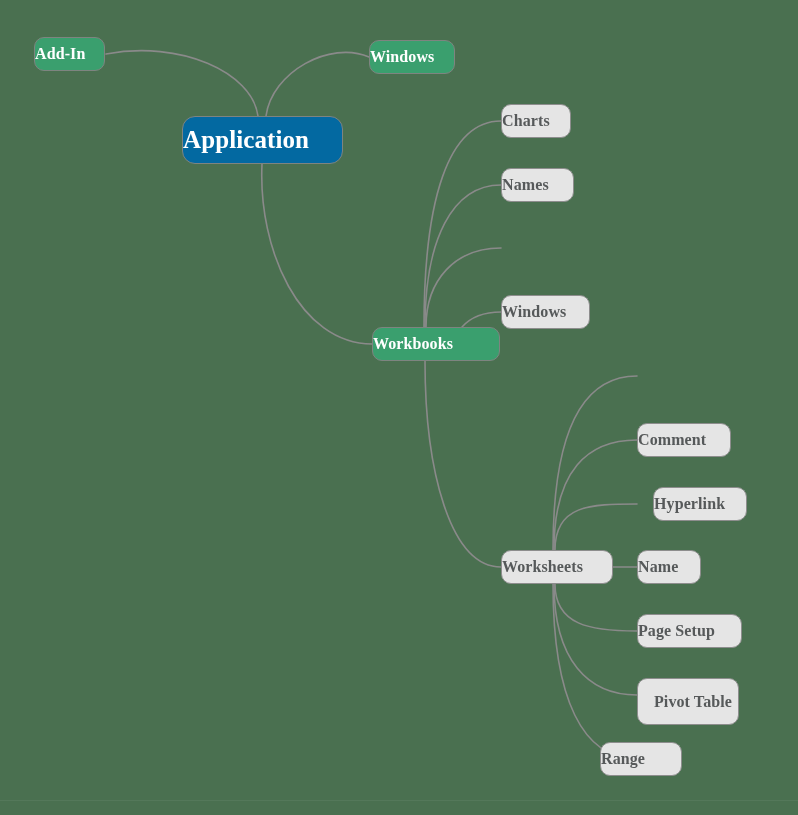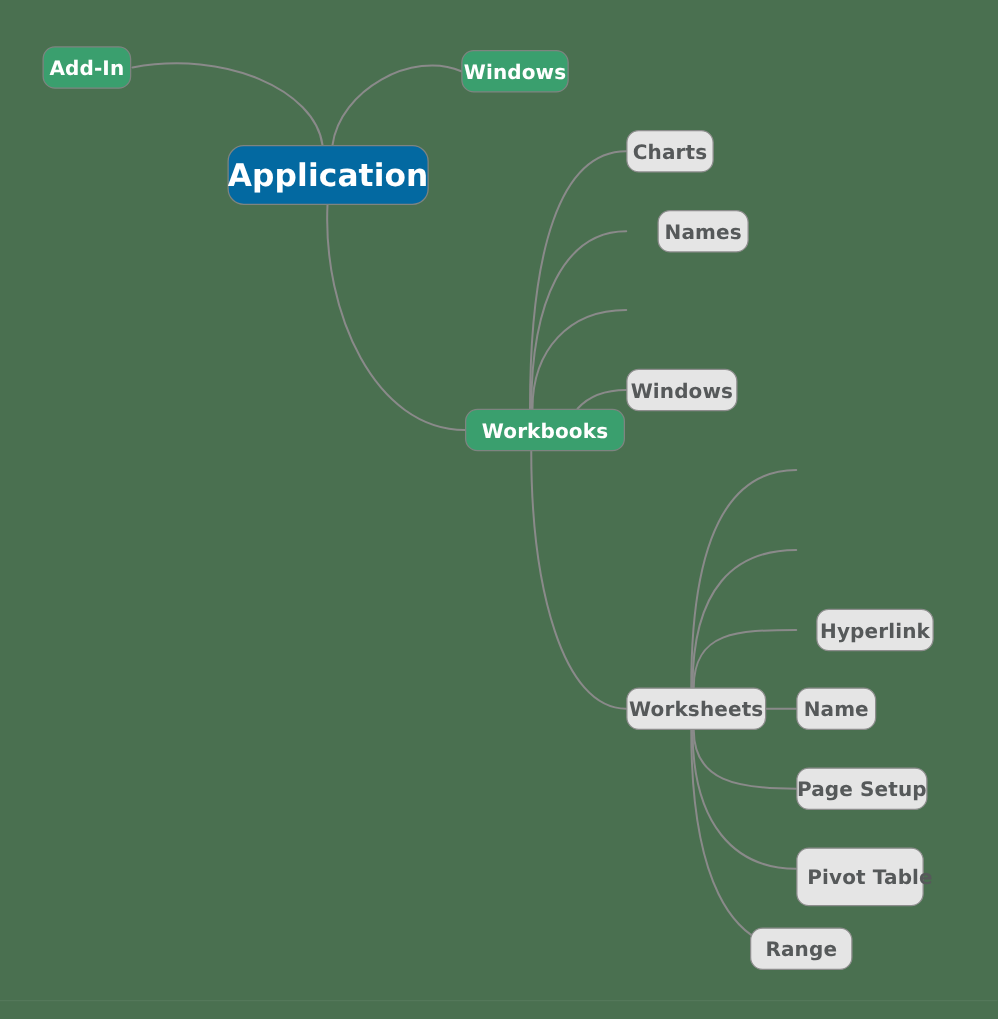--- a/index.html
+++ b/index.html
@@ -25,24 +25,24 @@
     left: 0; top: 0;
     width: 798px;
     height: 815px;
     pointer-events: none;
   }
   .node {
     position: absolute;
     box-sizing: border-box;
     display: flex;
     align-items: center;
-    justify-content: center;
     border-radius: 10px;
     white-space: nowrap;
     letter-spacing: 0.1px;
+    font-family: Liberation Serif, serif;
   }
   .node.root {
     background: #0369a1;
     color: #ffffff;
     border: 1px solid #7e8480;
     font-weight: bold;
     font-size: 25px;
     border-radius: 13px;
   }
   .node.green {
@@ -98,28 +98,31 @@
     </div>
     <div class="node green" style="left: 369px; top: 40px; width: 86px; height: 34px;">
       <span>Windows</span>
     </div>
     <div class="node green" style="left: 372px; top: 327px; width: 128px; height: 34px;">
       <span>Workbooks</span>
     </div>
     <div class="node grey" style="left: 501px; top: 104px; width: 70px; height: 34px;">
       <span>Charts</span>
     </div>
-    <div class="node grey" style="left: 526px; top: 168px; width: 73px; height: 34px;">
+    <div class="node grey" style="left: 501px; top: 168px; width: 73px; height: 34px;">
       <span>Names</span>
     </div>
     <div class="node grey" style="left: 501px; top: 295px; width: 89px; height: 34px;">
       <span>Windows</span>
     </div>
     <div class="node grey" style="left: 501px; top: 550px; width: 112px; height: 34px;">
       <span>Worksheets</span>
+    </div>
+    <div class="node grey" style="left: 637px; top: 423px; width: 94px; height: 34px;">
+      <span>Comment</span>
     </div>
     <div class="node grey" style="left: 637px; top: 487px; width: 94px; height: 34px; margin-left: 16px;">
       <span>Hyperlink</span>
     </div>
     <div class="node grey" style="left: 637px; top: 550px; width: 64px; height: 34px;">
       <span>Name</span>
     </div>
     <div class="node grey" style="left: 637px; top: 614px; width: 105px; height: 34px;">
       <span>Page Setup</span>
     </div>

